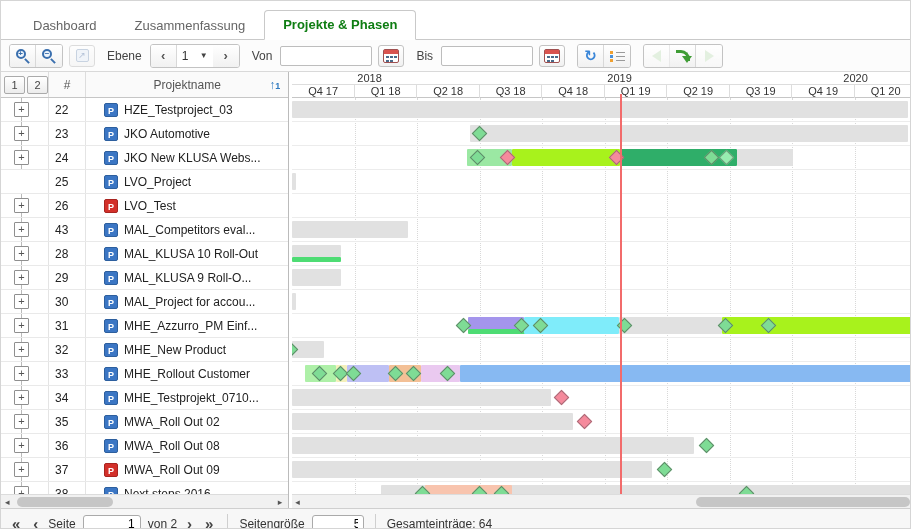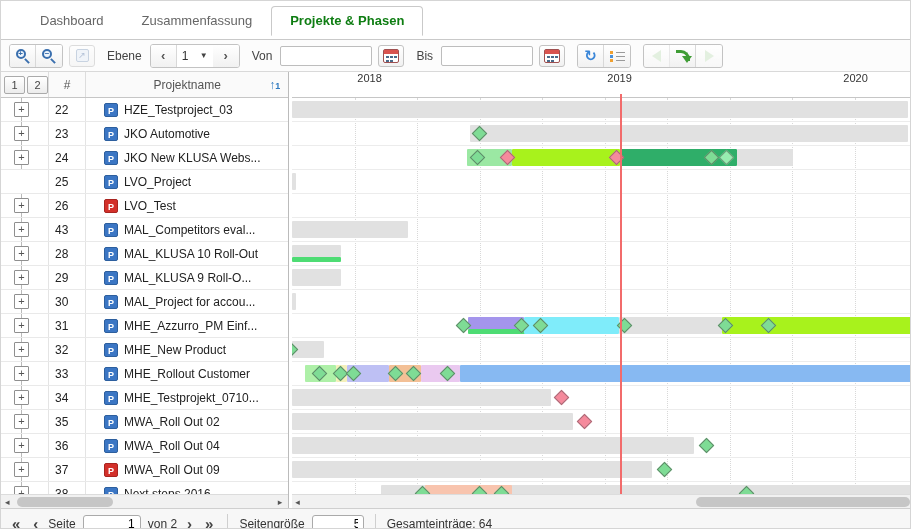--- a/index.html
+++ b/index.html
@@ -1,21 +1,21 @@
 <!DOCTYPE html>
 <html><head>
 <meta charset="utf-8">
 <style>
   *{box-sizing:border-box;margin:0;padding:0}
   html,body{background:#fff}
   body{font-family:"Liberation Sans","DejaVu Sans",sans-serif;font-size:12px;color:#333}
   .app{position:relative;width:911px;height:529px;background:#fff;overflow:hidden;border:1px solid #d5d5d5}
 
   
-  .tabbar{position:relative;height:39px;border-bottom:1px solid #c9c9c9;background:#fff;display:flex;align-items:center;padding-left:20px}
+  .tabbar{position:relative;height:39px;border-bottom:1px solid #c9c9c9;background:#fff;display:flex;align-items:flex-end;padding-left:13px}
   .tab{padding:6px 18px 7px 18px;font-size:13px;color:#666;cursor:pointer;border:1px solid transparent;border-bottom:none;margin-bottom:-1px}
   .tab.active{color:#0e7d12;font-weight:bold;background:#fff;border-color:#c9c9c9;border-radius:4px 4px 0 0;border-bottom:1px solid #fff}
 
   
   .toolbar{height:32px;background:#fcfcfc;border-bottom:1px solid #d9d9d9;display:flex;align-items:center;padding:0 8px;gap:6px}
   .tbgroup{display:flex;border:1px solid #c3c3c3;border-radius:3px;overflow:hidden;background:#fff}
   .tbbtn{min-width:26px;height:22px;display:flex;align-items:center;justify-content:center;background:linear-gradient(#ffffff,#f1f1f1);border-right:1px solid #d8d8d8;cursor:pointer;padding:0 4px}
   .tbbtn:last-child{border-right:none}
   .tbbtn.lone{border:1px solid #c3c3c3;border-radius:3px}
   .tbbtn.disabled{opacity:.55}
@@ -338,21 +338,21 @@
             </div>
           </div>
           <div class="trow">
             <div class="td c1">
               <div class="expline"></div>
               <div class="expbox">+</div>
             </div>
             <div class="td c2">36</div>
             <div class="td c3">
               <span class="picon blue">P</span>
-              <span>MWA_Roll Out 04</span>
+              <span>MWA_Roll Out 08</span>
             </div>
           </div>
           <div class="trow">
             <div class="td c1">
               <div class="expline"></div>
               <div class="expbox">+</div>
             </div>
             <div class="td c2">37</div>
             <div class="td c3">
               <span class="picon red">P</span>
@@ -373,20 +373,32 @@
         </div>
       <div class="t-scroll">
         <span class="sb-arrow" style="left:4px">◂</span>
         <span class="sb-arrow" style="right:6px">▸</span>
         <div class="sb-thumb" style="left:16px;width:96px"></div>
       </div>
     </div>
 
     <div class="chart-pane">
       <div class="c-header" id="chartHeader">
+        <div class="qrow" id="quarterRow">
+            <div class="qcell">Q4 17</div>
+            <div class="qcell">Q1 18</div>
+            <div class="qcell">Q2 18</div>
+            <div class="qcell">Q3 18</div>
+            <div class="qcell">Q4 18</div>
+            <div class="qcell">Q1 19</div>
+            <div class="qcell">Q2 19</div>
+            <div class="qcell">Q3 19</div>
+            <div class="qcell">Q4 19</div>
+            <div class="qcell">Q1 20</div>
+          </div>
       <span class="yearlbl" style="left: 65px;">2018</span>
           <span class="yearlbl" style="left: 315px;">2019</span>
           <span class="yearlbl" style="left: 551px;">2020</span>
         </div>
       <div class="c-body" id="chartBody">
         <div class="grid" id="gridLayer">
             <div class="gline" style="left: 62.5px;"></div>
             <div class="gline" style="left: 125px;"></div>
             <div class="gline" style="left: 187.5px;"></div>
             <div class="gline" style="left: 250px;"></div>

